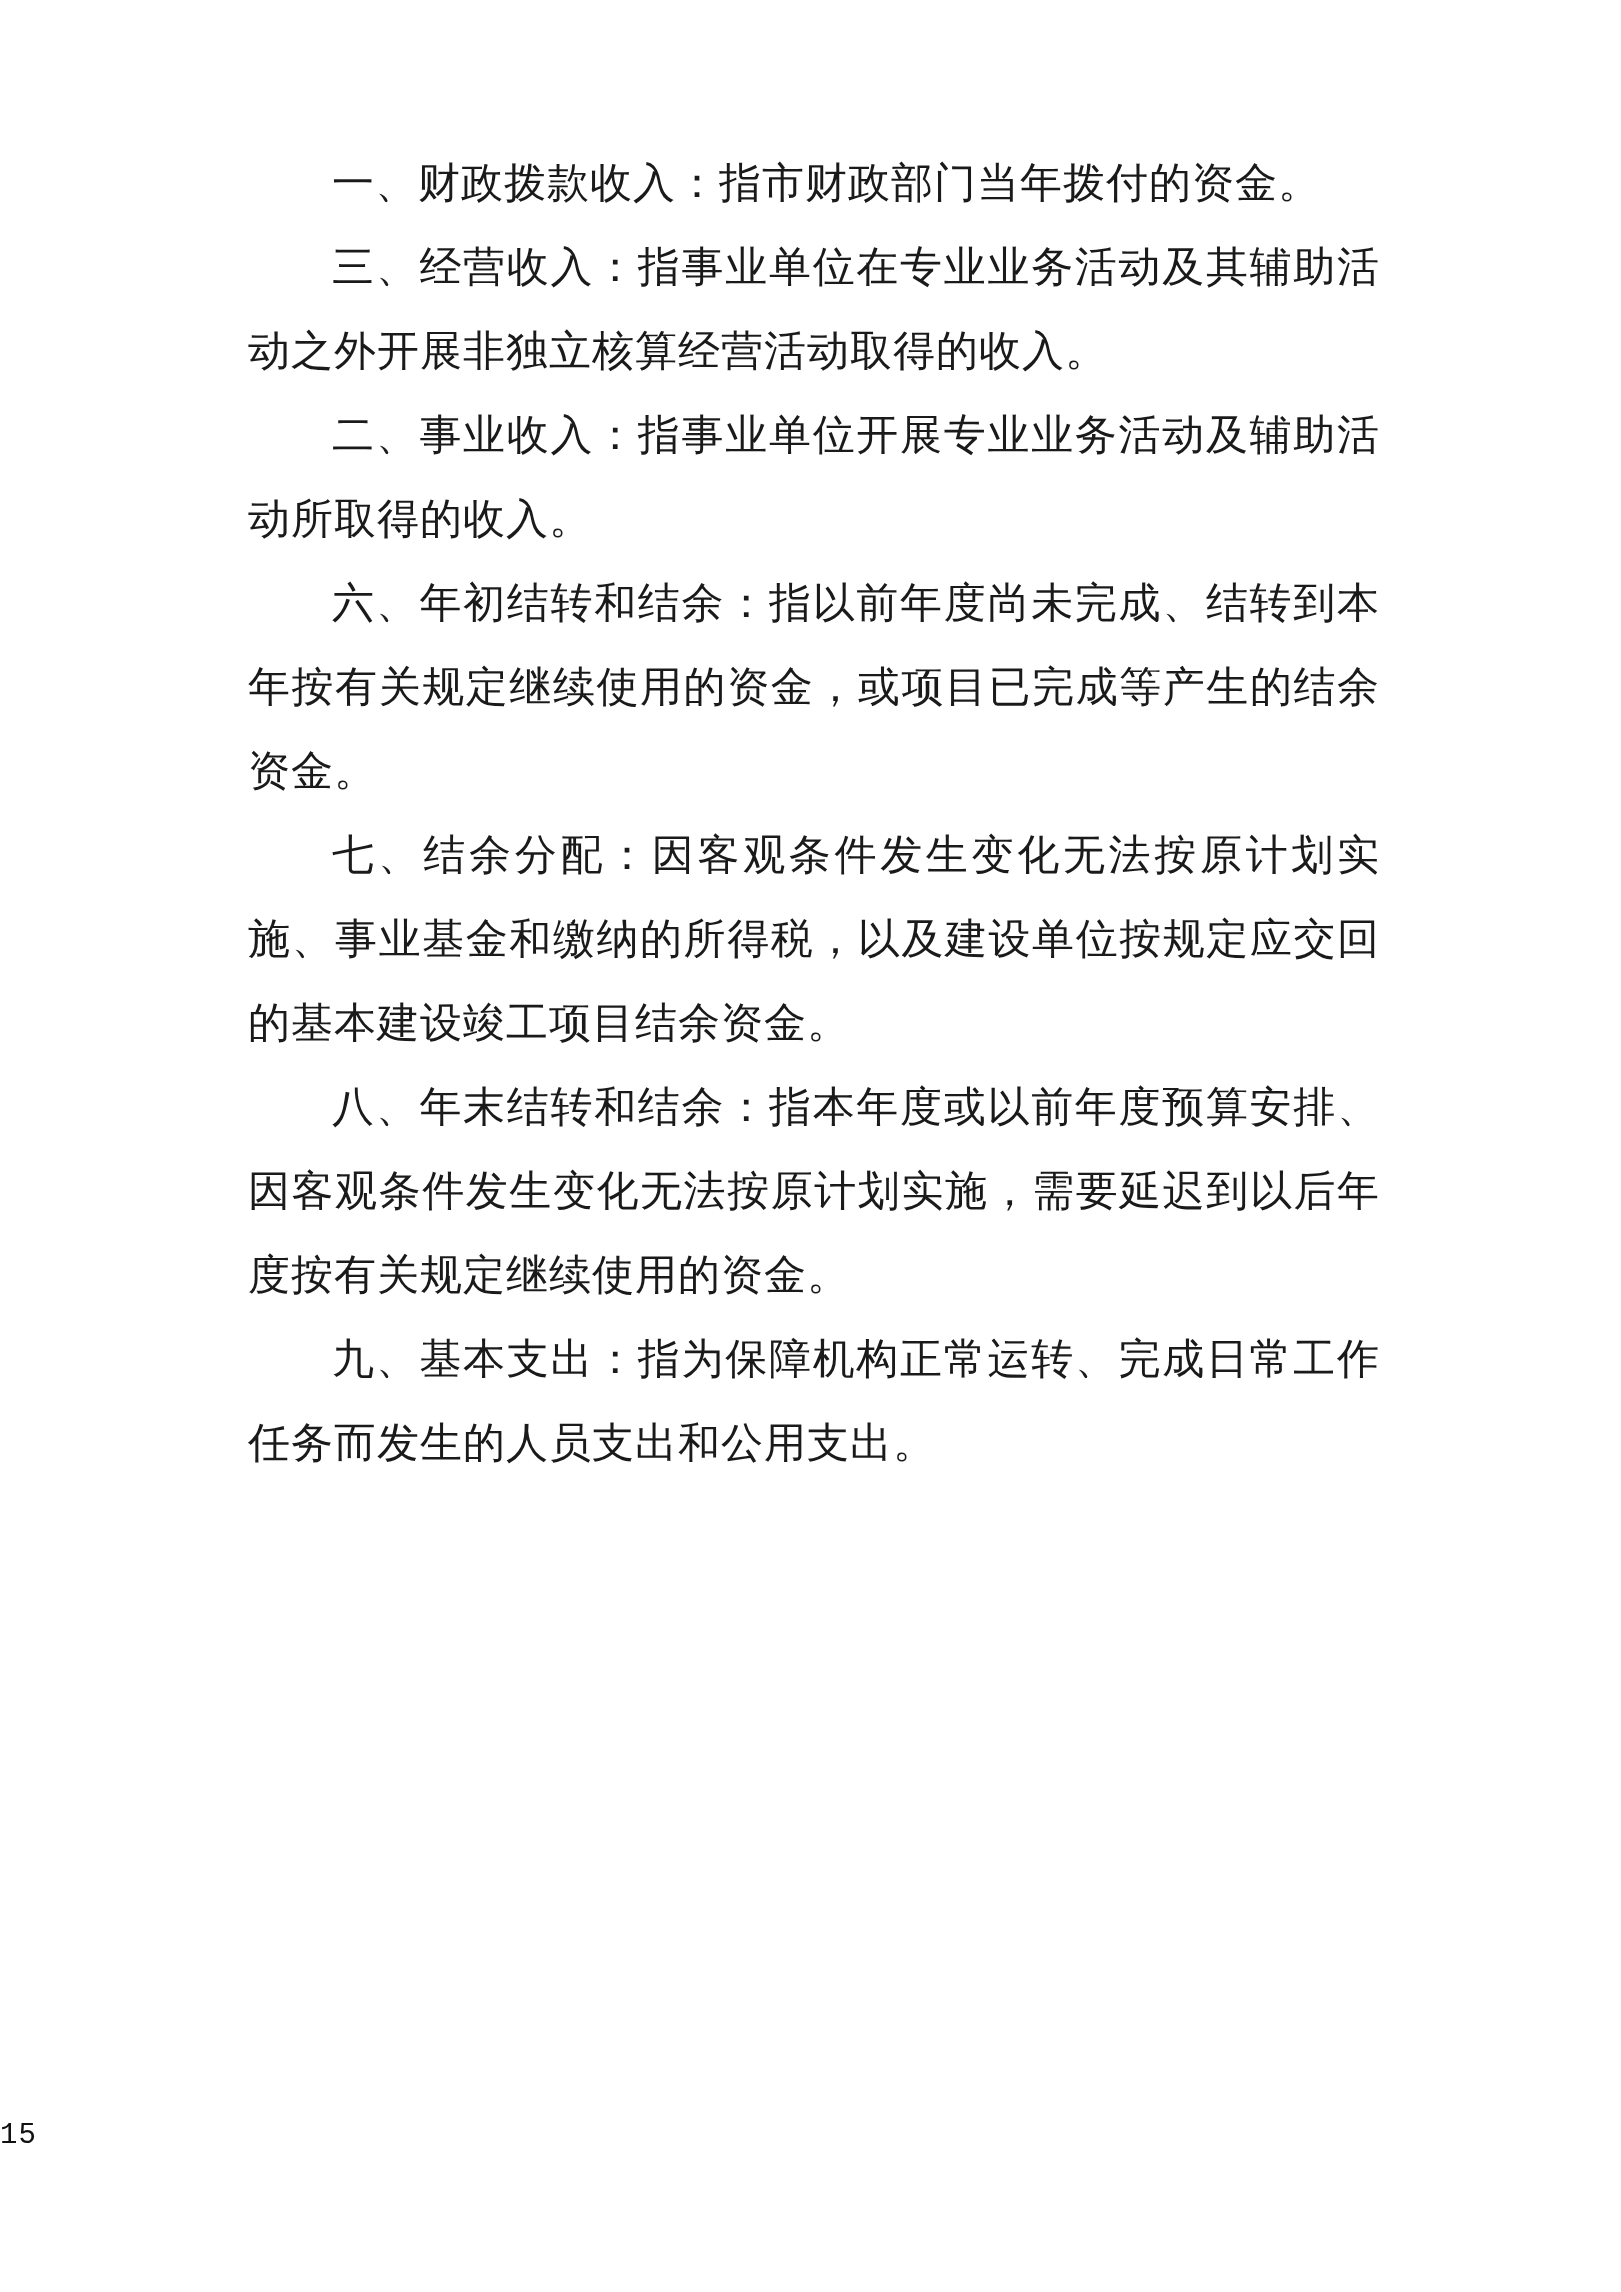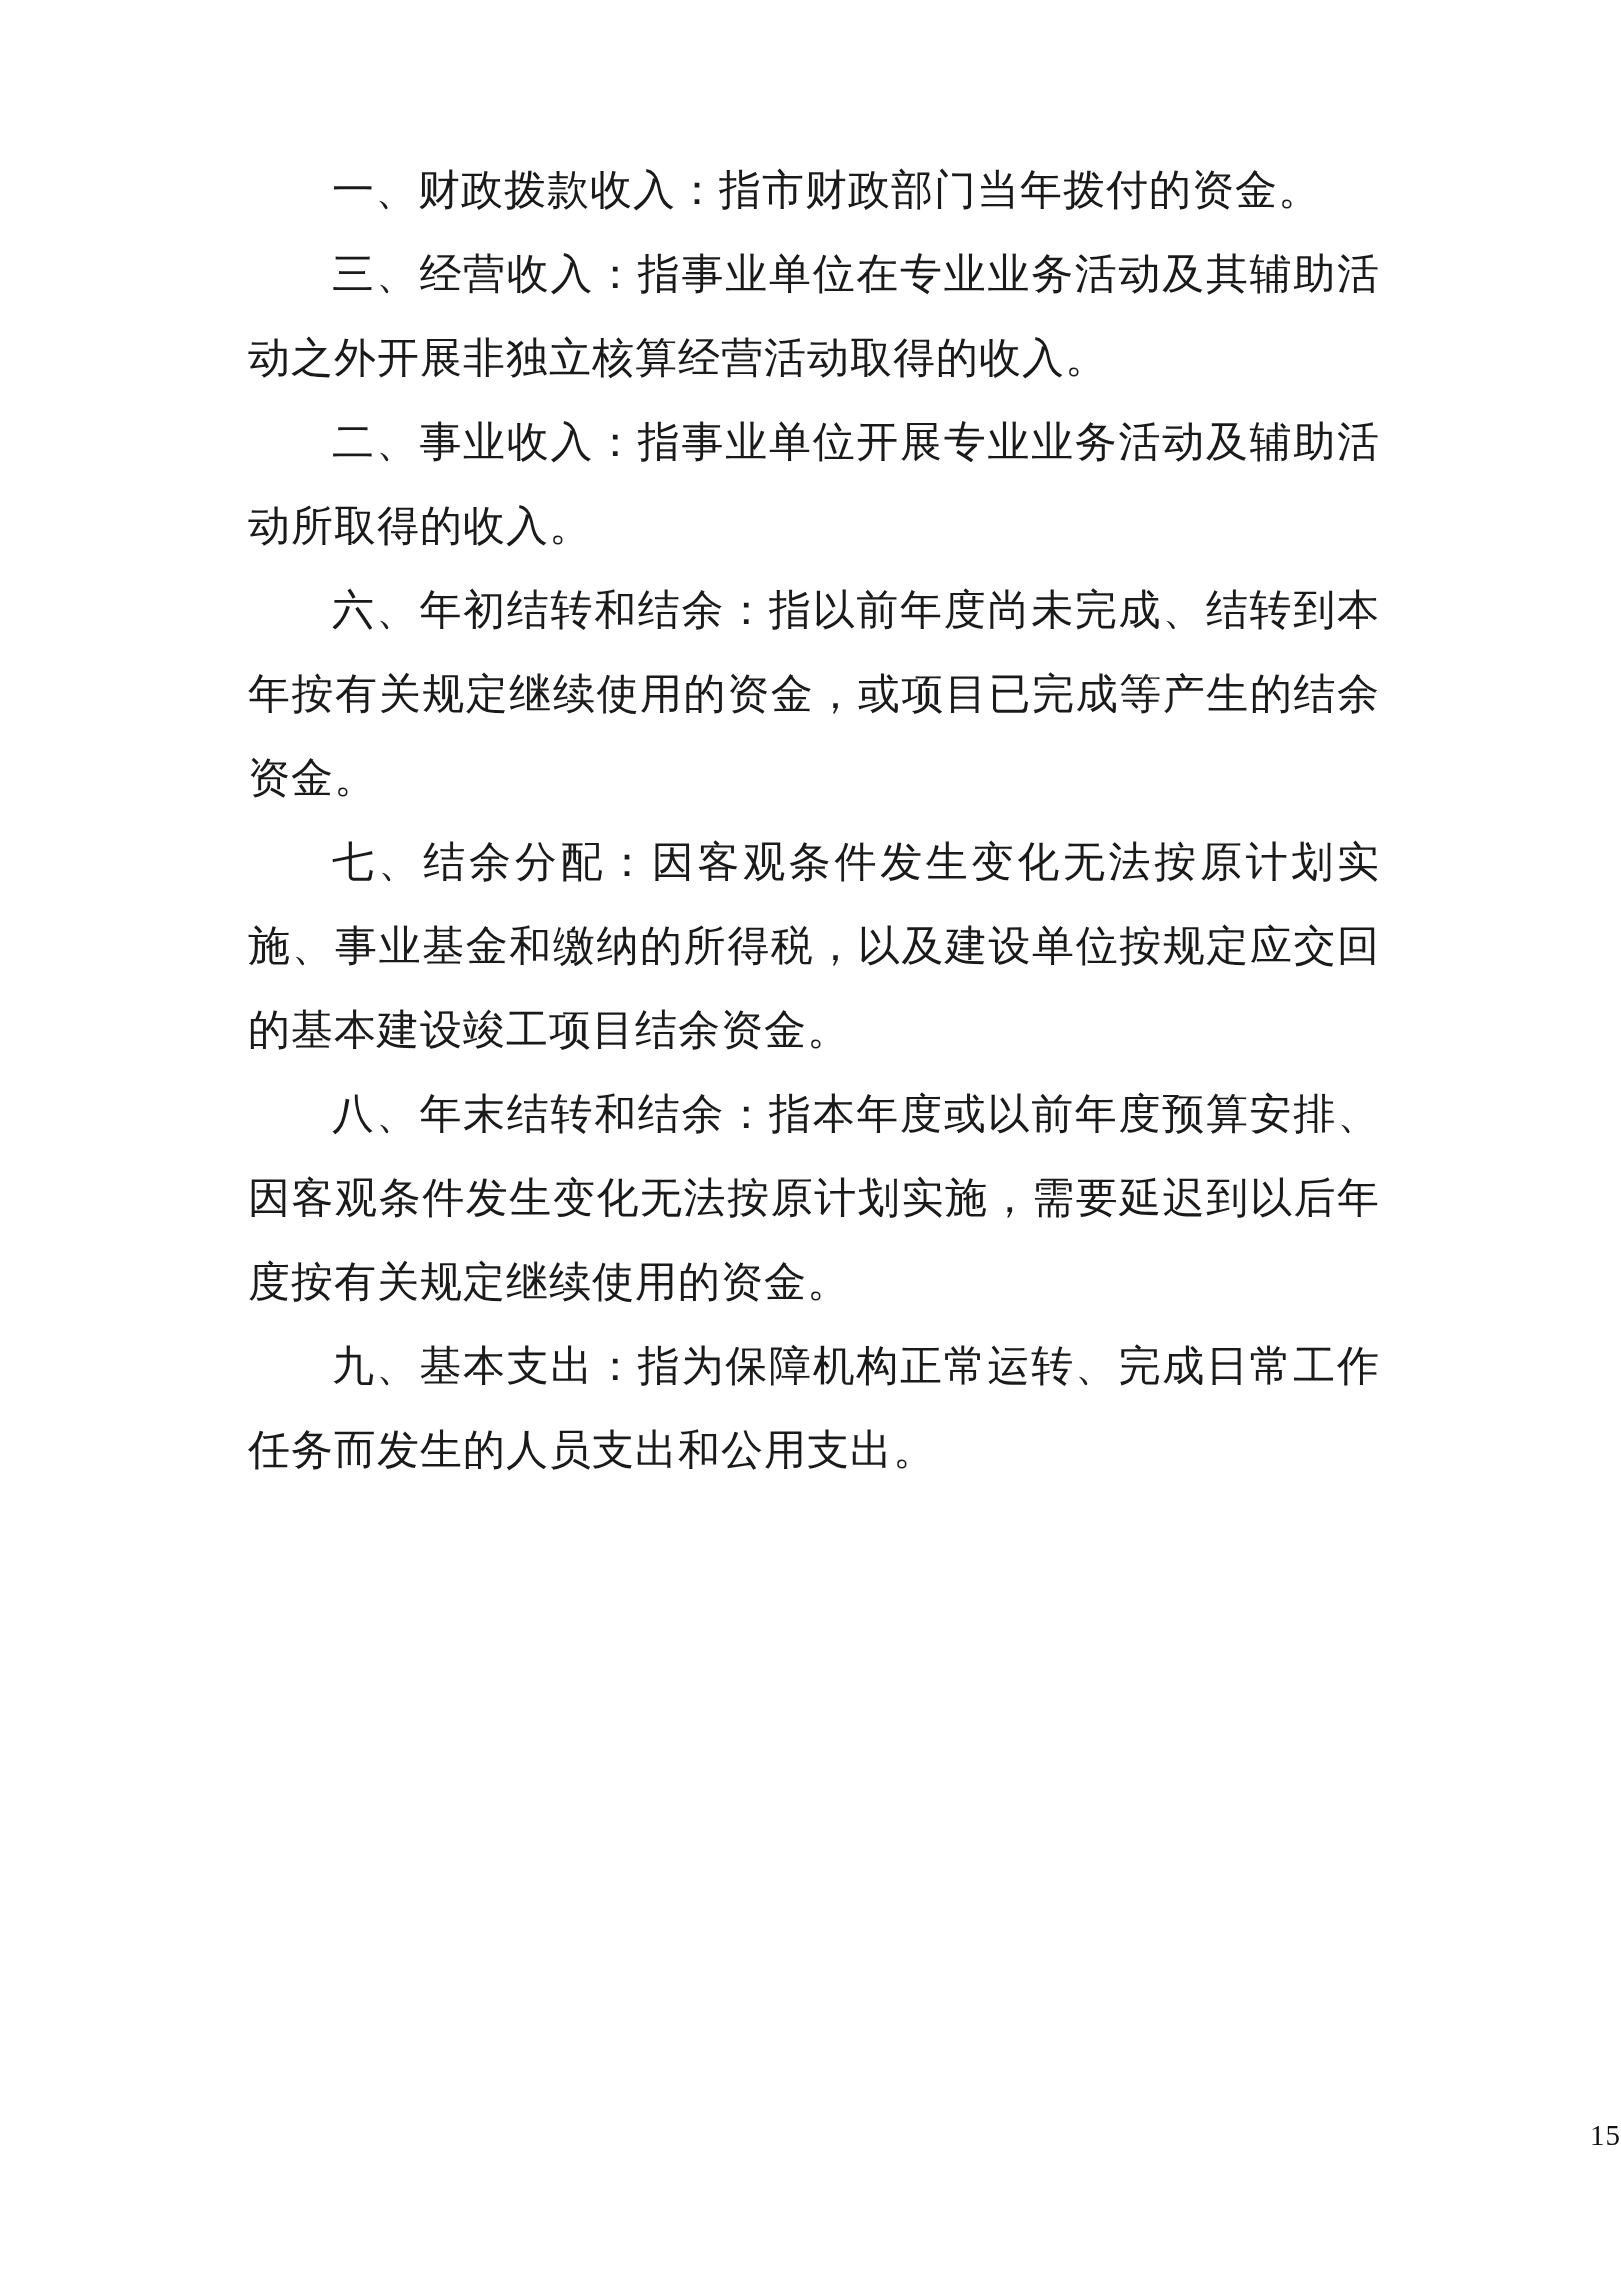--- a/index.html
+++ b/index.html
@@ -11,43 +11,43 @@
     position: relative;
     width: 1621px;
     height: 2293px;
     background: #ffffff;
     overflow: hidden;
     font-family: "Liberation Serif", "DejaVu Serif", serif;
   }
   .doc-body {
     position: absolute;
     left: 248px;
-    top: 148px;
+    top: 141px;
     width: 1132px;
     color: #1a1a1a;
     font-size: 42px;
     line-height: 84px;
     letter-spacing: 1px;
   }
   .doc-body p {
     margin: 0;
     padding: 0;
     text-indent: 2em;
     text-align: justify;
     text-justify: inter-character;
     word-break: break-all;
   }
   .page-number {
     position: absolute;
     left: 0;
     top: 2119px;
     width: 100%;
-    text-align: right;
+    text-align: left;
     color: #111111;
-    font-family: Liberation Serif, serif;
+    font-family: Liberation Mono, monospace;
     font-size: 29px;
     letter-spacing: 1px;
   }
 </style>
 </head>
 <body>
 
 <div class="page">
   <div class="doc-body">
     <p>一、财政拨款收入：指市财政部门当年拨付的资金。</p>

